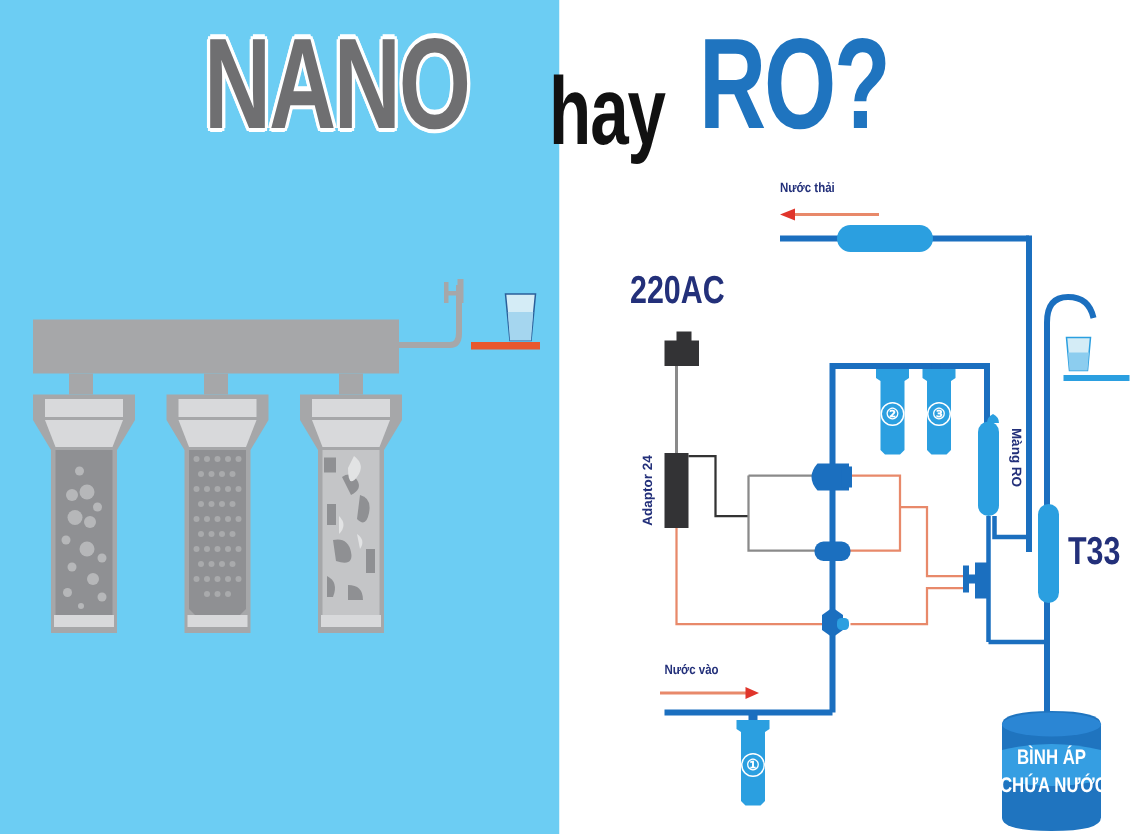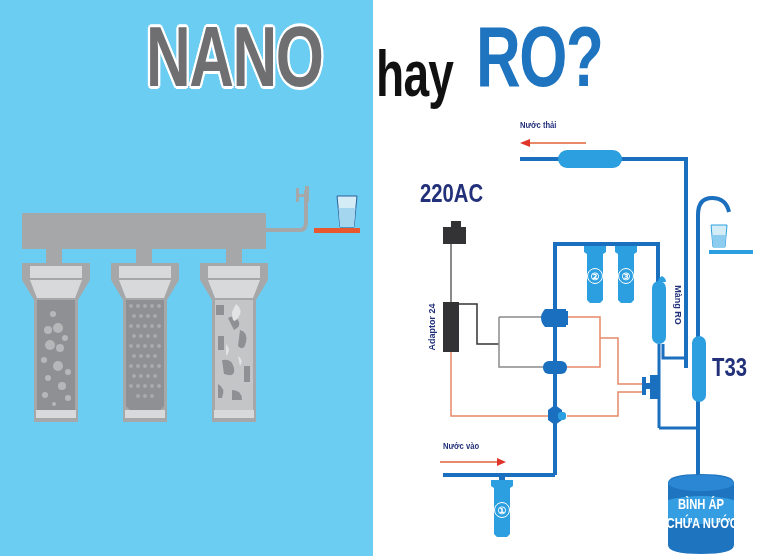--- a/index.html
+++ b/index.html
@@ -1,20 +1,20 @@
 <!DOCTYPE html>
 <html><head>
   <meta charset="utf-8">
   <style>
     html, body { margin: 0; padding: 0; }
     body { width: 760px; height: 556px; overflow: hidden; background: #ffffff; position: relative; font-family: "Liberation Sans", sans-serif; }
     .left-panel { position: absolute; left: 0; top: 0; width: 373px; height: 556px; background: #6ccdf3; }
     .right-panel { position: absolute; left: 373px; top: 0; width: 387px; height: 556px; background: #ffffff; }
     svg.scene { position: absolute; left: 0; top: 0; }
-    .title { position: absolute; top: 6px; left: 12px; width: 608px; height: 100px; }
+    .title { position: absolute; top: 6px; left: 2px; width: 608px; height: 100px; }
     .t-nano { position: absolute; left: 134px; top: 0px; font-family: "Liberation Sans", sans-serif; font-weight: bold; font-size: 86px; color: #6f6f71; letter-spacing: -2px; transform: scaleX(0.72); transform-origin: left top;
       text-shadow: 3px 0 0 #fff, -3px 0 0 #fff, 0 3px 0 #fff, 0 -3px 0 #fff, 2px 2px 0 #fff, -2px -2px 0 #fff, 2px -2px 0 #fff, -2px 2px 0 #fff; line-height: 100px; }
     .t-hay { position: absolute; left: 364px; top: 28px; font-weight: bold; font-size: 64px; color: #111; transform: scaleX(0.72); transform-origin: left top; line-height: 80px; letter-spacing: -1px; }
     .t-ro { position: absolute; left: 464px; top: 0px; font-weight: bold; font-size: 86px; color: #1f74bf; transform: scaleX(0.72); transform-origin: left top; line-height: 100px; letter-spacing: -2px; }
     .lbl { position: absolute; color: #23307a; font-weight: bold; white-space: nowrap; }
     .lbl-small { font-size: 9px; transform: scaleX(0.85); transform-origin: left top; }
     .lbl-220 { left: 420px; top: 178px; font-size: 26px; transform: scaleX(0.78); transform-origin: left top; }
     .lbl-t33 { left: 712px; top: 352px; font-size: 26px; transform: scaleX(0.78); transform-origin: left top; }
     .lbl-vert { position: absolute; color: #23307a; font-weight: bold; font-size: 9px; white-space: nowrap; }
     .tank-text { position: absolute; color: #ffffff; font-weight: bold; font-size: 14px; text-align: center; transform: scaleX(0.8); transform-origin: center top; white-space: nowrap; }

